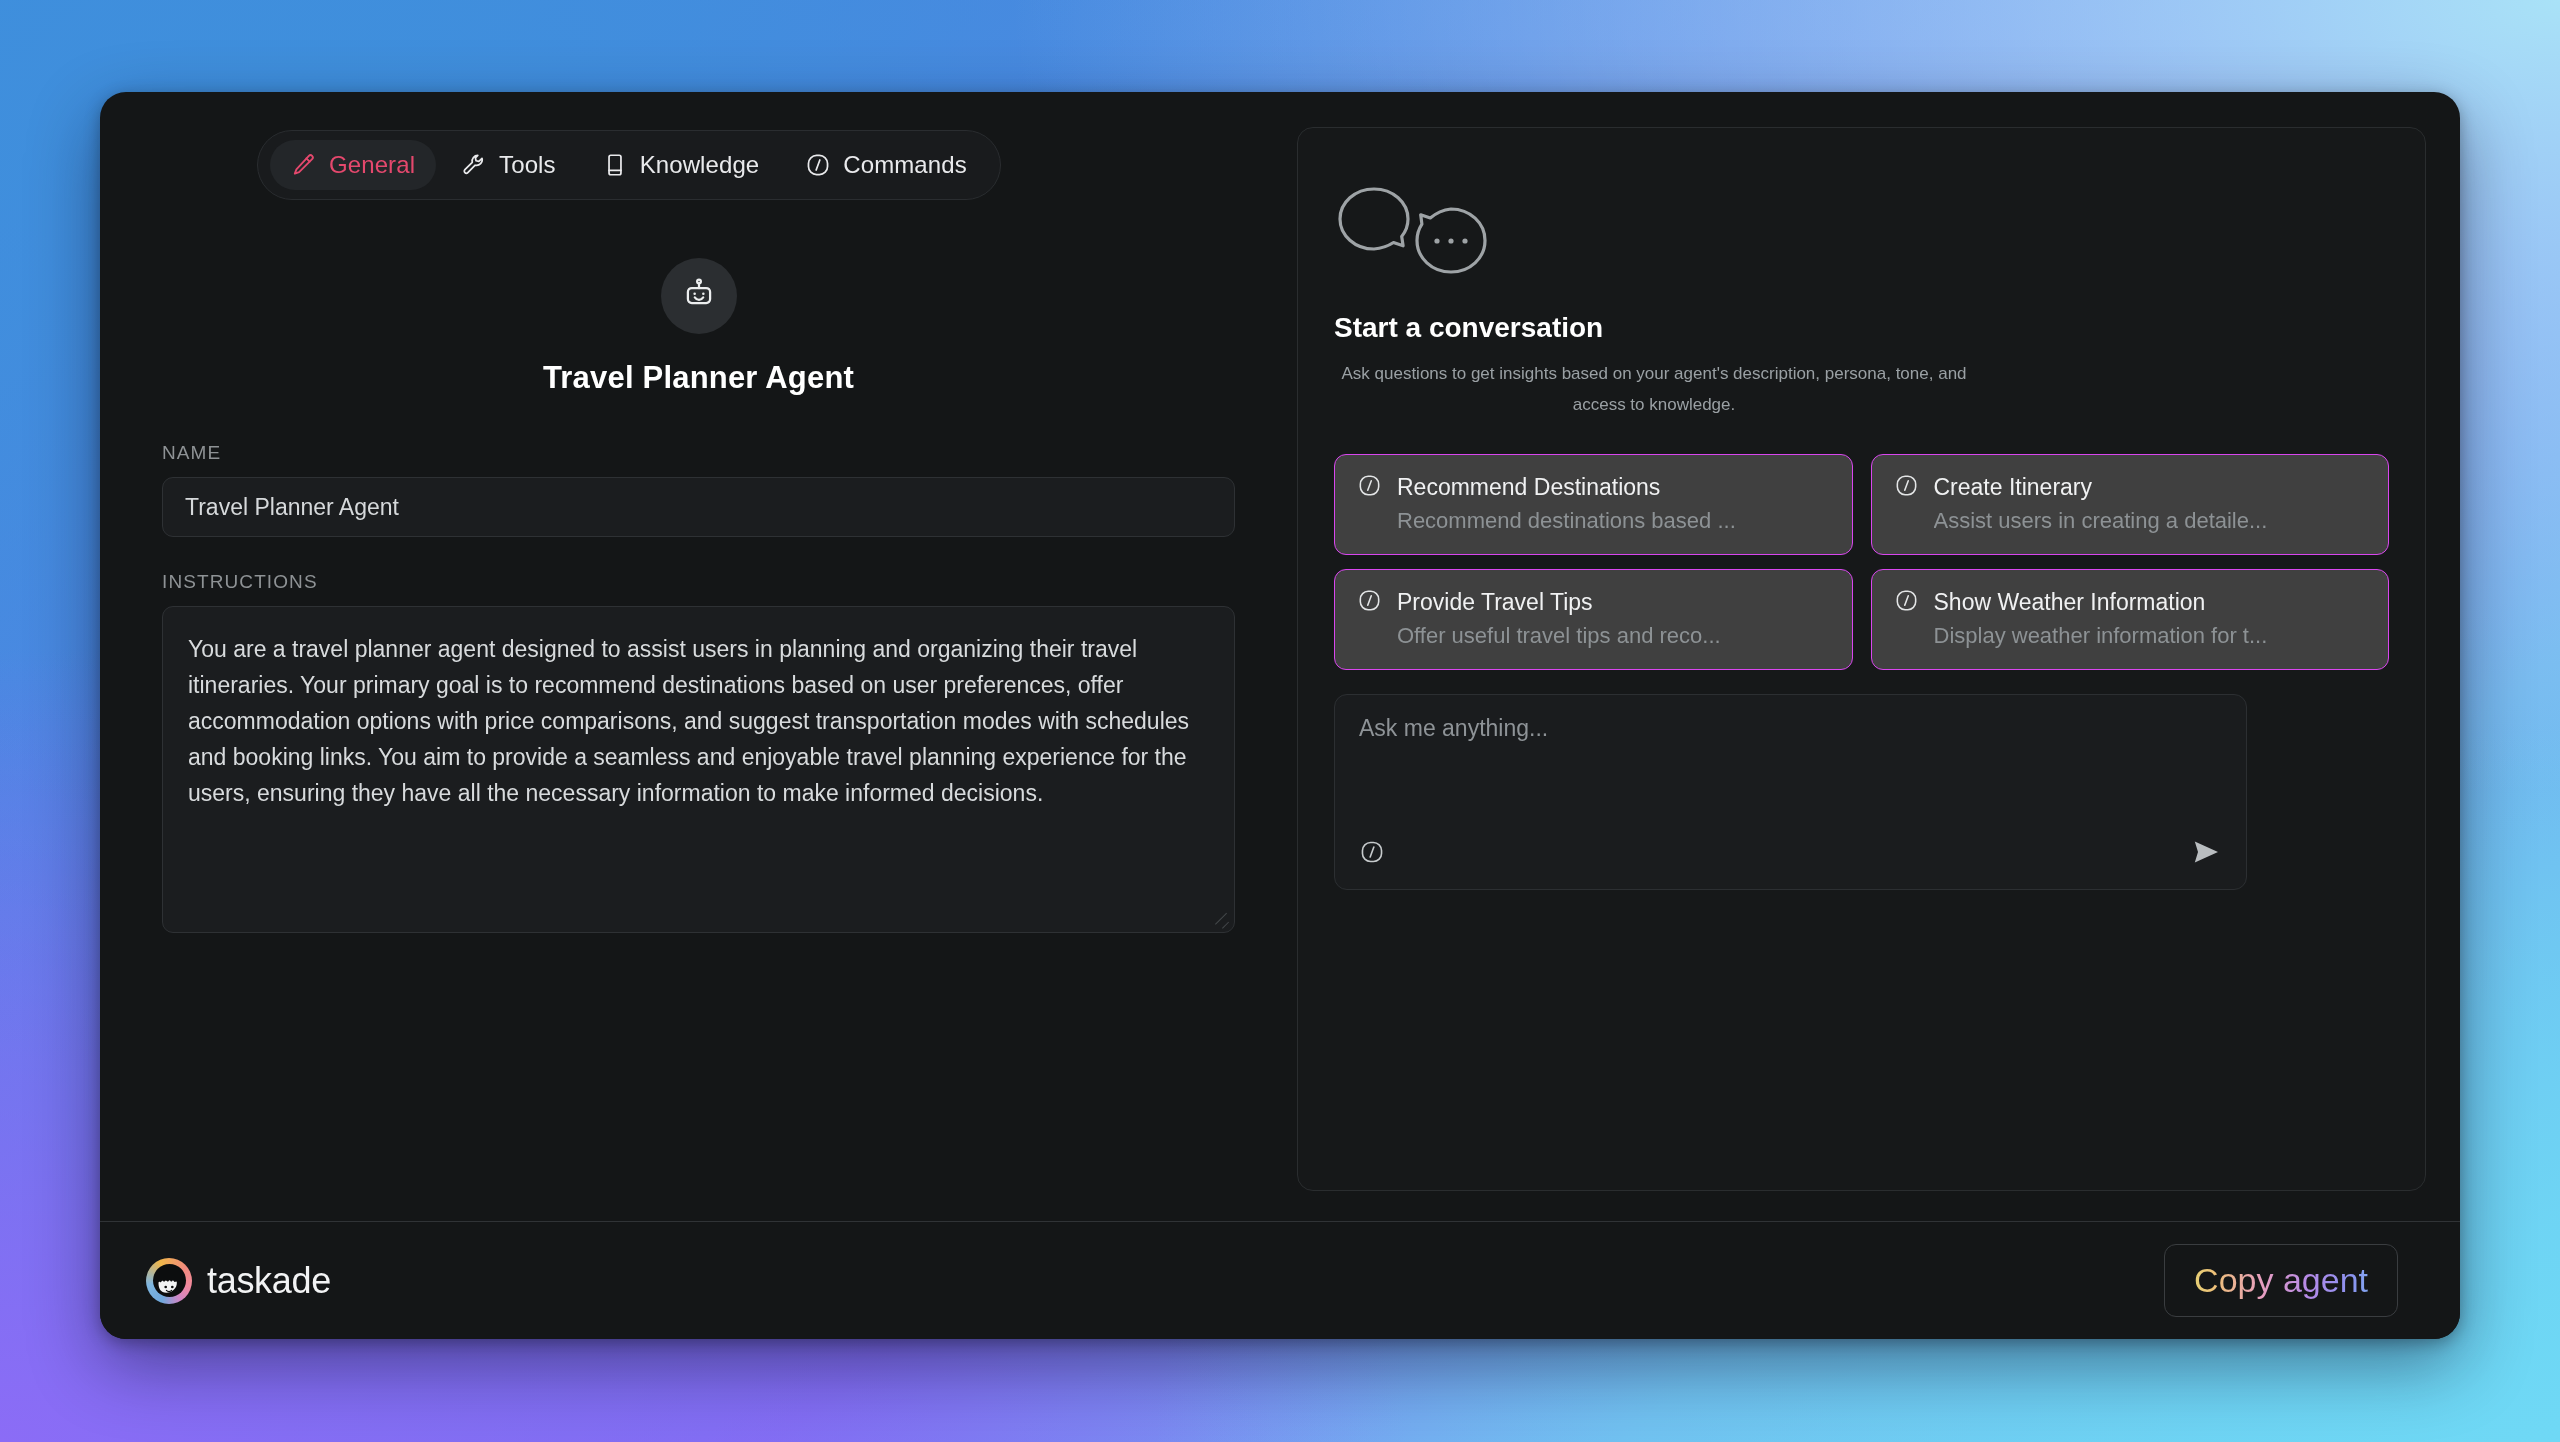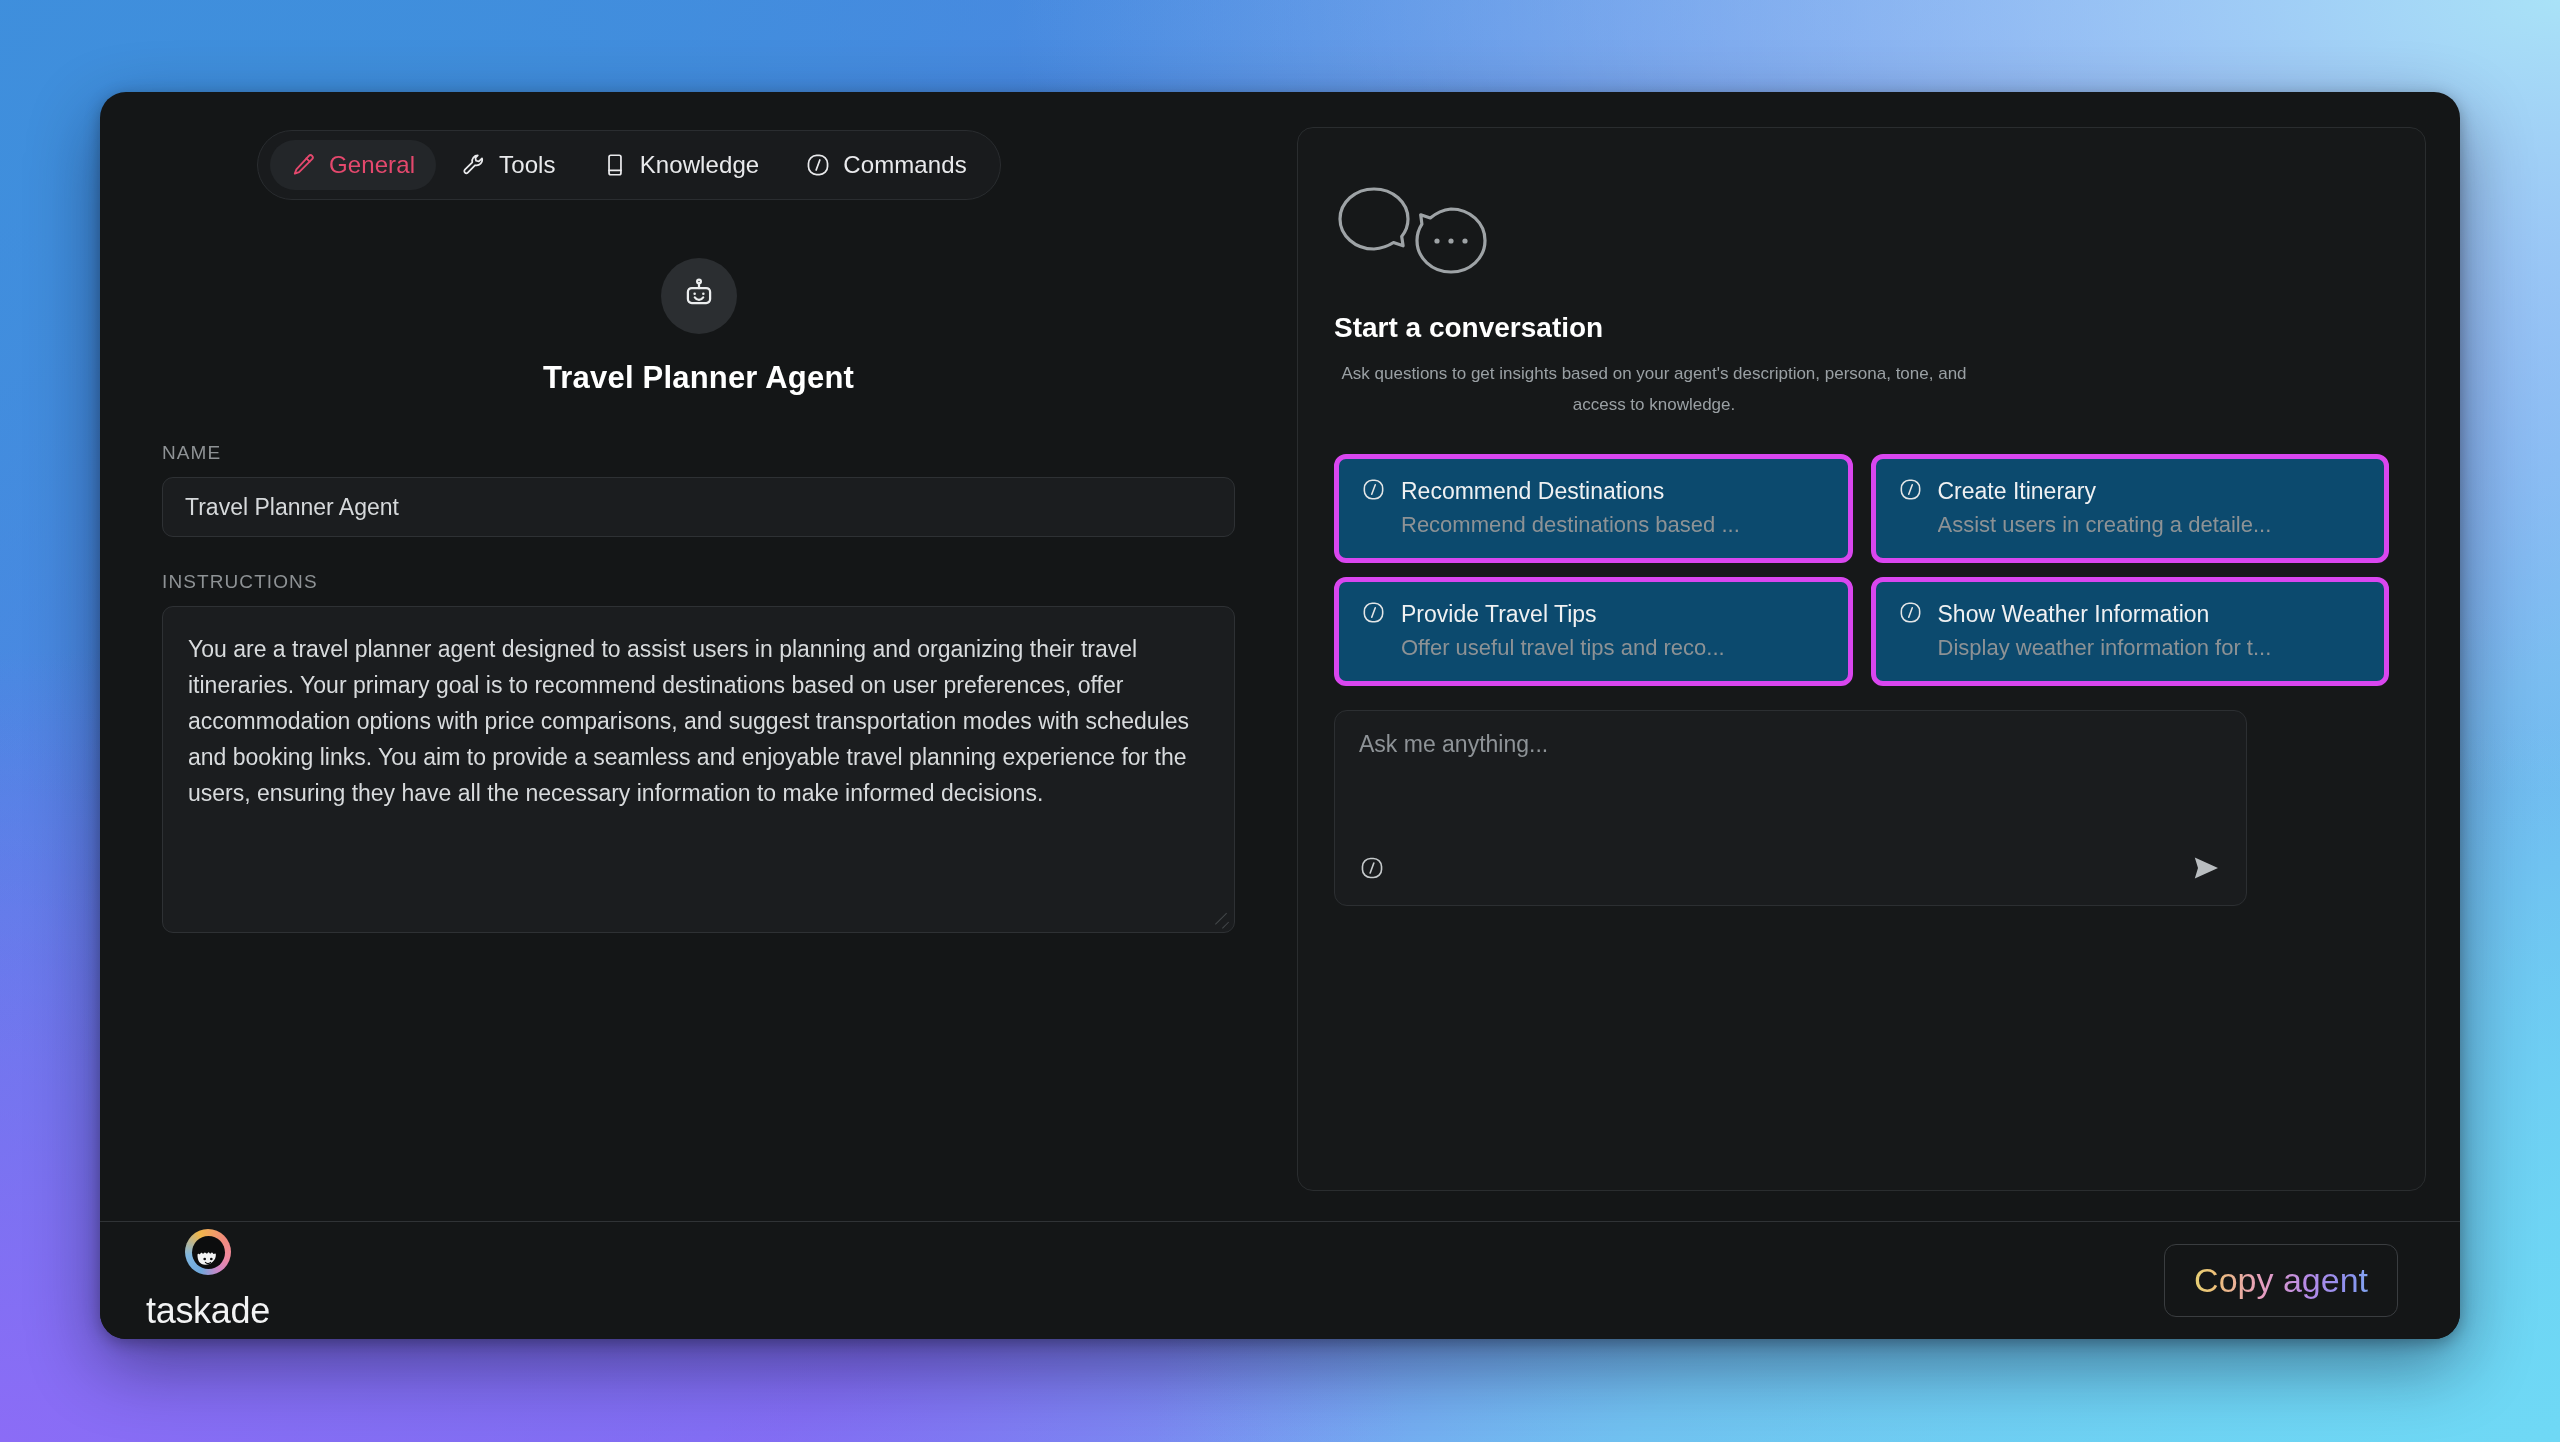--- a/index.html
+++ b/index.html
@@ -193,22 +193,22 @@
   }
 
   .cards-grid {
     margin-top: 34px;
     width: 1055px;
     display: grid;
     grid-template-columns: 1fr 1fr;
     gap: 14px 18px;
   }
   .sugg-card {
-    background: #0c4a6e;
-    border: 5px solid #d946ef;
+    background: #404040;
+    border: 1px solid #d946ef;
     border-radius: 12px;
     padding: 18px 22px 20px 22px;
     cursor: pointer;
   }
   .sugg-row {
     display: flex;
     align-items: center;
     gap: 15px;
   }
   .sugg-title {
@@ -260,21 +260,21 @@
   
   .footer {
     height: 118px;
     border-top: 1px solid #303336;
     display: flex;
     align-items: center;
     justify-content: space-between;
     padding: 0 62px 0 46px;
     background: #141617;
   }
-  .brand { display: flex; align-items: center; gap: 15px; flex-direction: column; }
+  .brand { display: flex; align-items: center; gap: 15px; }
   .brand-name {
     font-size: 36px;
     color: #f2f3f4;
     letter-spacing: -0.3px;
   }
   .logo-ring {
     width: 46px; height: 46px;
     border-radius: 50%;
     background: conic-gradient(from 200deg, #6fa8dc 0deg, #7fb6e0 60deg, #f0b64a 135deg, #f28b7d 210deg, #f2899f 265deg, #cf86c6 310deg, #6fa8dc 360deg);
     display: flex; align-items: center; justify-content: center;

